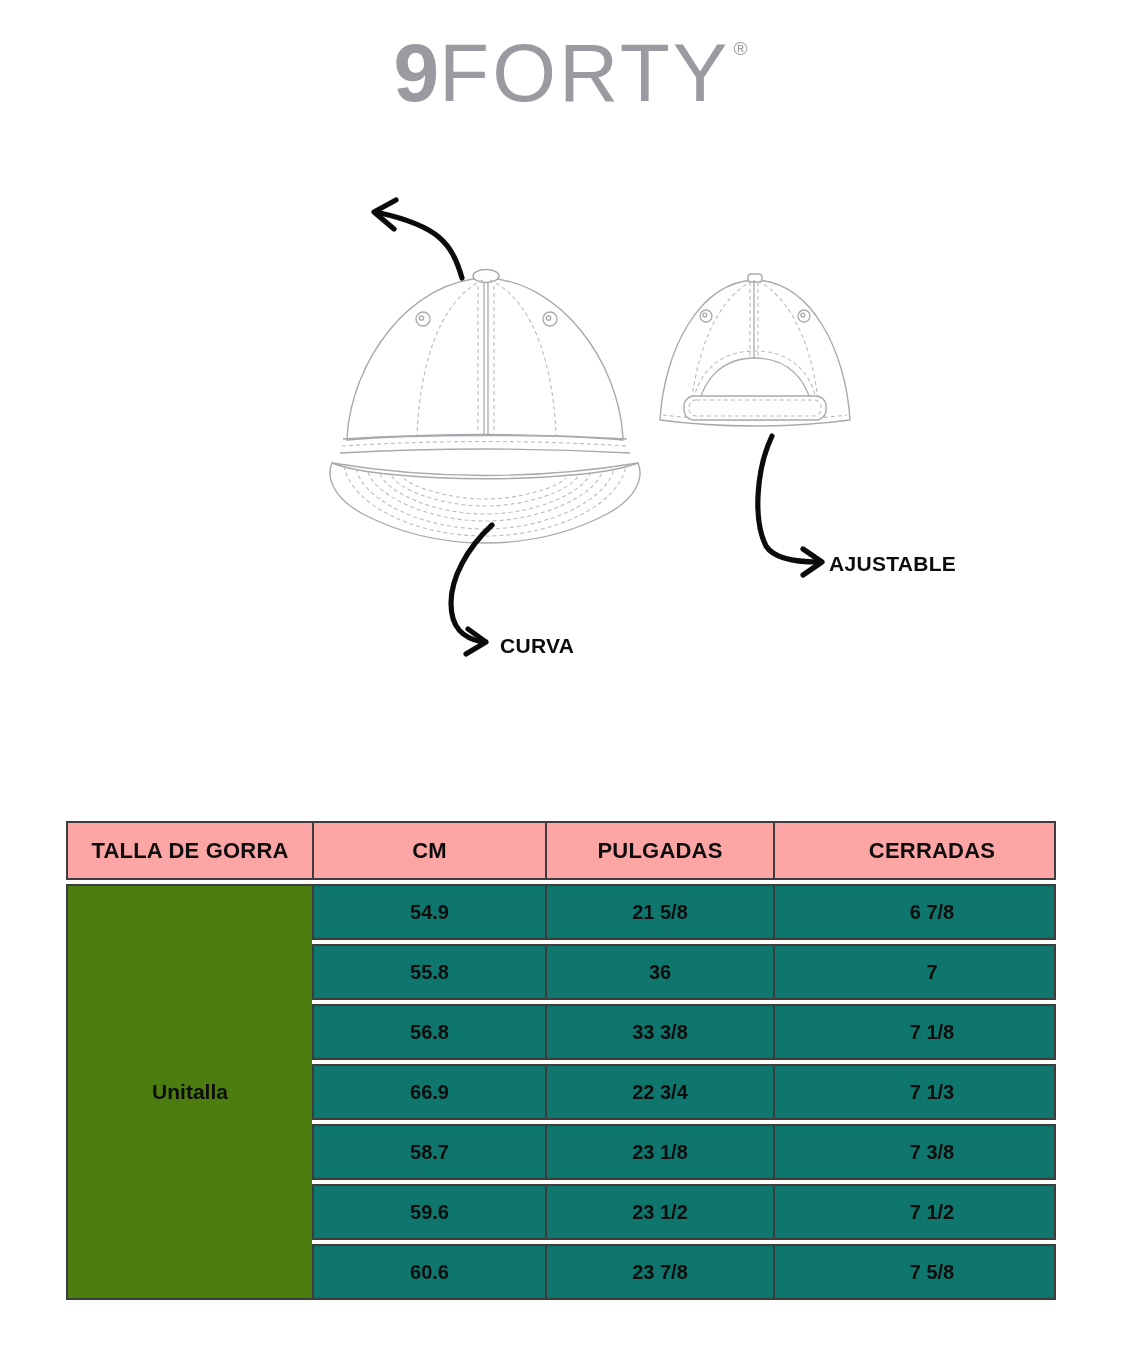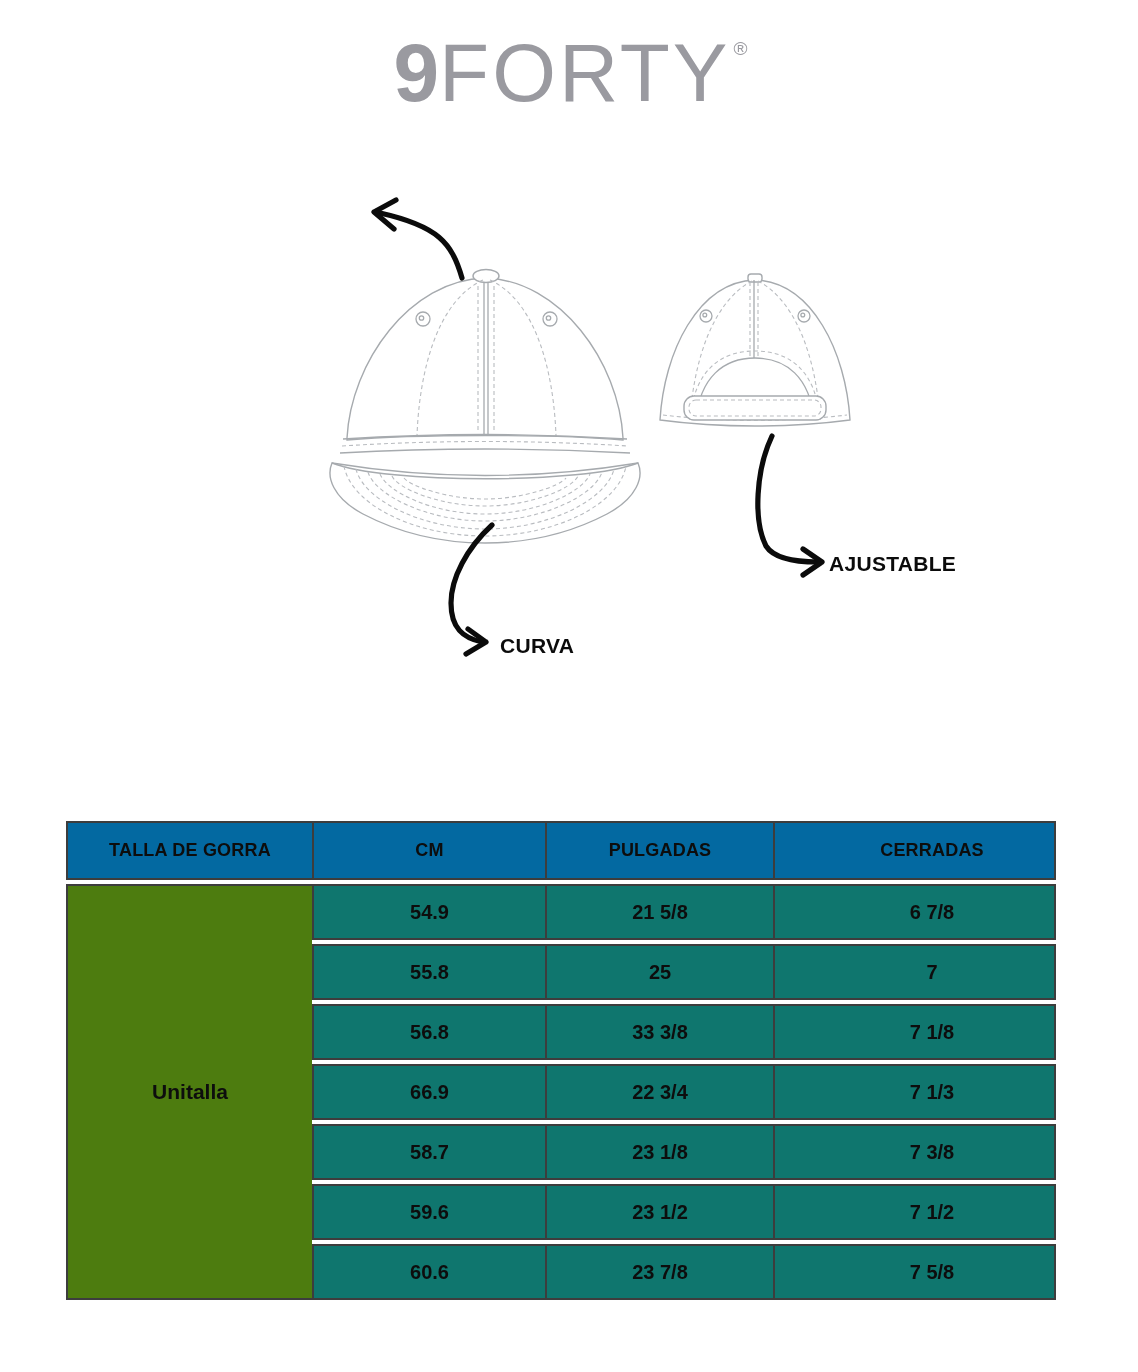--- a/index.html
+++ b/index.html
@@ -29,21 +29,21 @@
   
   .size-table{
     position:absolute;left:66px;top:817px;width:990px;
     border-collapse:separate;border-spacing:0 4px;table-layout:fixed;
   }
   .size-table th,.size-table td{
     border:2px solid #3d3d3d;border-right:none;
     text-align:center;vertical-align:middle;padding:0;color:#0d0d0d;
   }
   .size-table th:last-child,.size-table td:last-child{border-right:2px solid #3d3d3d;padding-left:35px;}
-  .size-table th{background:#0369a1;height:55px;font-size:18px;font-weight:700;letter-spacing:.2px;}
+  .size-table th{background:#fca5a5;height:55px;font-size:22px;font-weight:700;letter-spacing:.2px;}
   .size-table td{background:#0f766e;height:52px;font-size:20px;font-weight:700;}
   .size-table td.size-cell{background:#4d7c0f;font-size:21px;font-weight:700;}
 </style>
 </head>
 <body>
 
 <div class="page">
 
   <div class="logo">
     <span class="logo-9">9</span><span class="logo-forty">FORTY</span><span class="logo-reg">®</span>
@@ -141,21 +141,21 @@
     </thead>
     <tbody>
       <tr>
         <td class="size-cell" rowspan="7">Unitalla</td>
         <td>54.9</td>
         <td>21 5/8</td>
         <td>6 7/8</td>
       </tr>
       <tr>
         <td>55.8</td>
-        <td>25</td>
+        <td>36</td>
         <td>7</td>
       </tr>
       <tr>
         <td>56.8</td>
         <td>33 3/8</td>
         <td>7 1/8</td>
       </tr>
       <tr>
         <td>66.9</td>
         <td>22 3/4</td>

